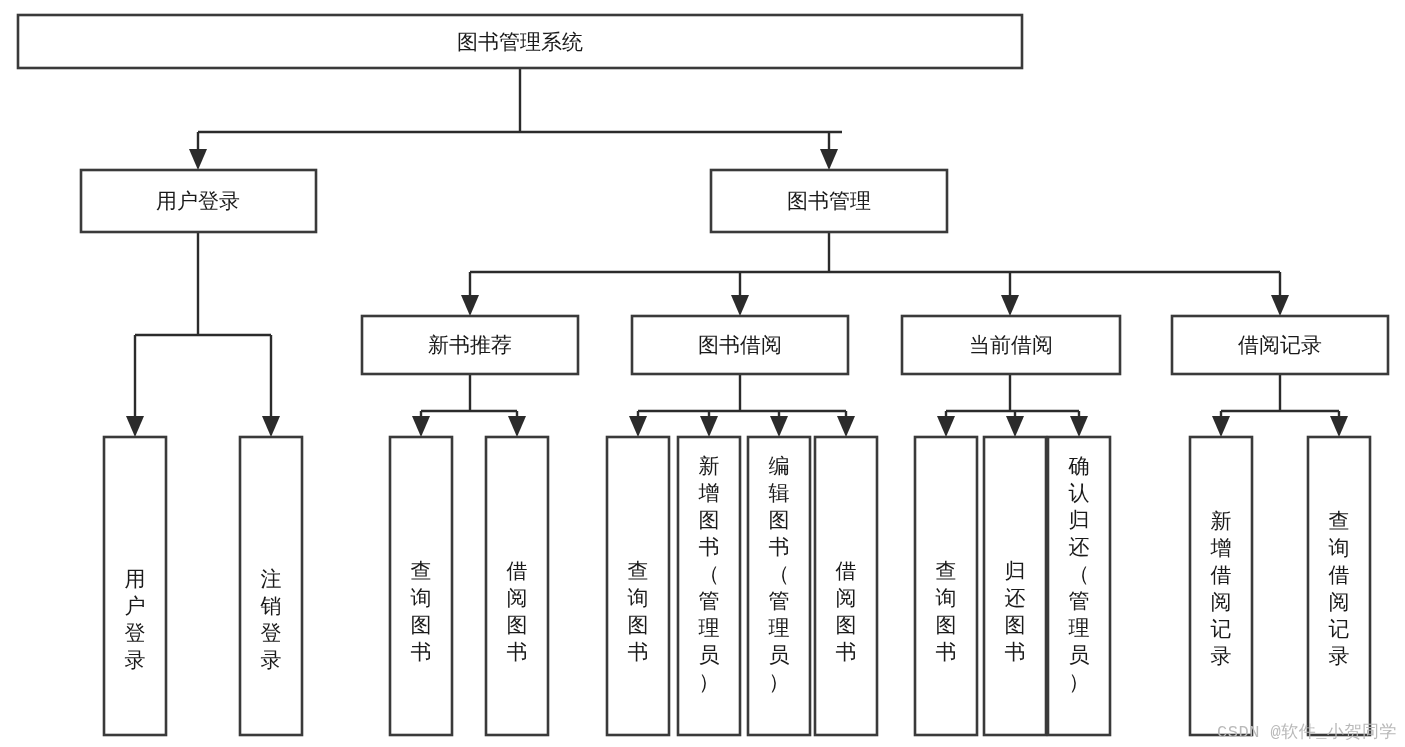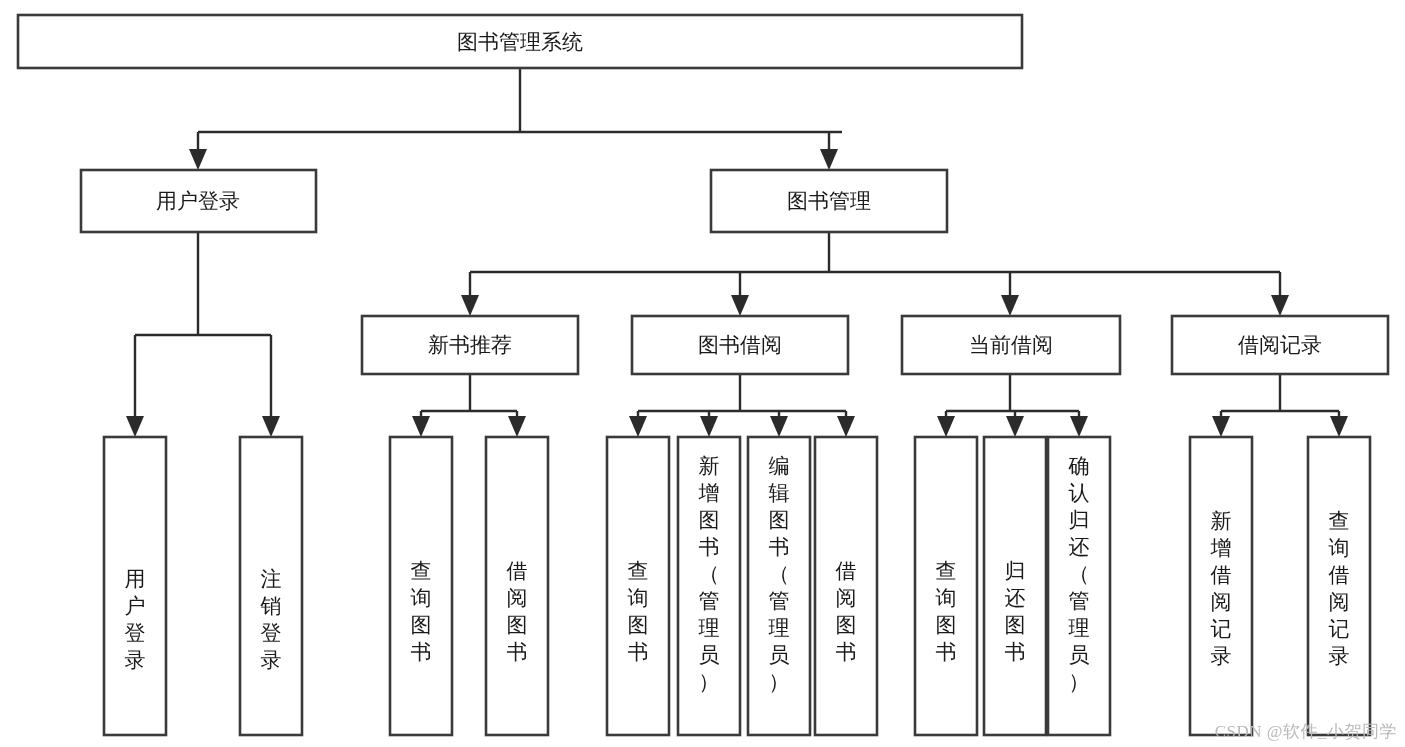--- a/index.html
+++ b/index.html
@@ -45,21 +45,21 @@
     stroke-linejoin: miter;
   }
   .arrow-head {
     fill: #2b2b2b;
     stroke: none;
   }
   .watermark {
     position: absolute;
     right: 8px;
     bottom: 4px;
-    font-family: Liberation Serif, serif;
+    font-family: Liberation Mono, monospace;
     font-size: 17px;
     color: #b9b9b9;
     letter-spacing: 0.5px;
     white-space: nowrap;
     pointer-events: none;
   }
 </style>
 </head>
 <body>
 

